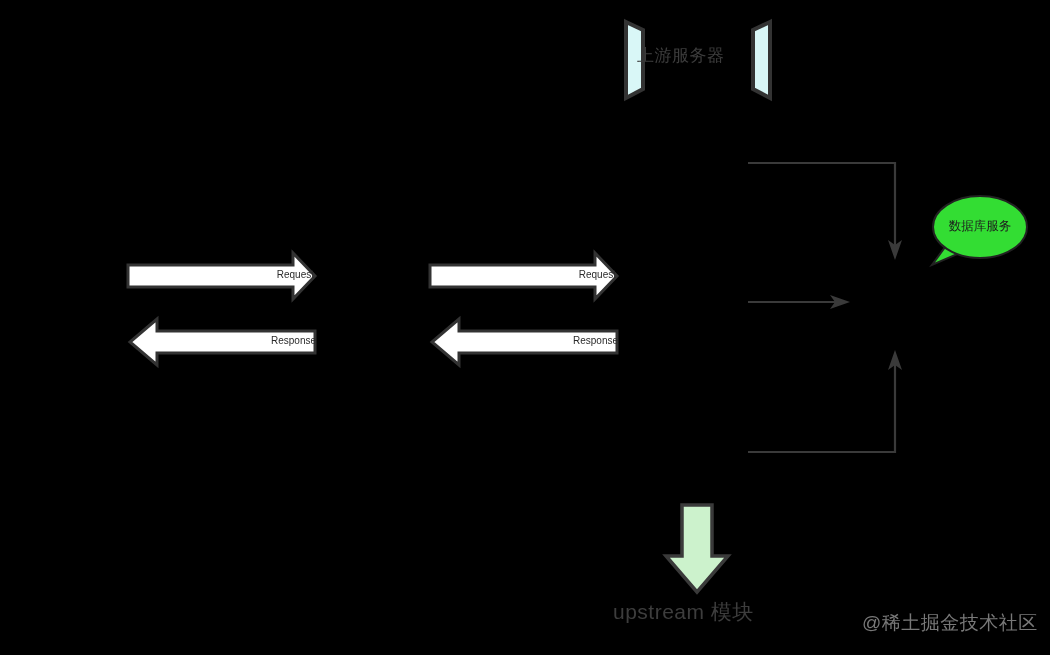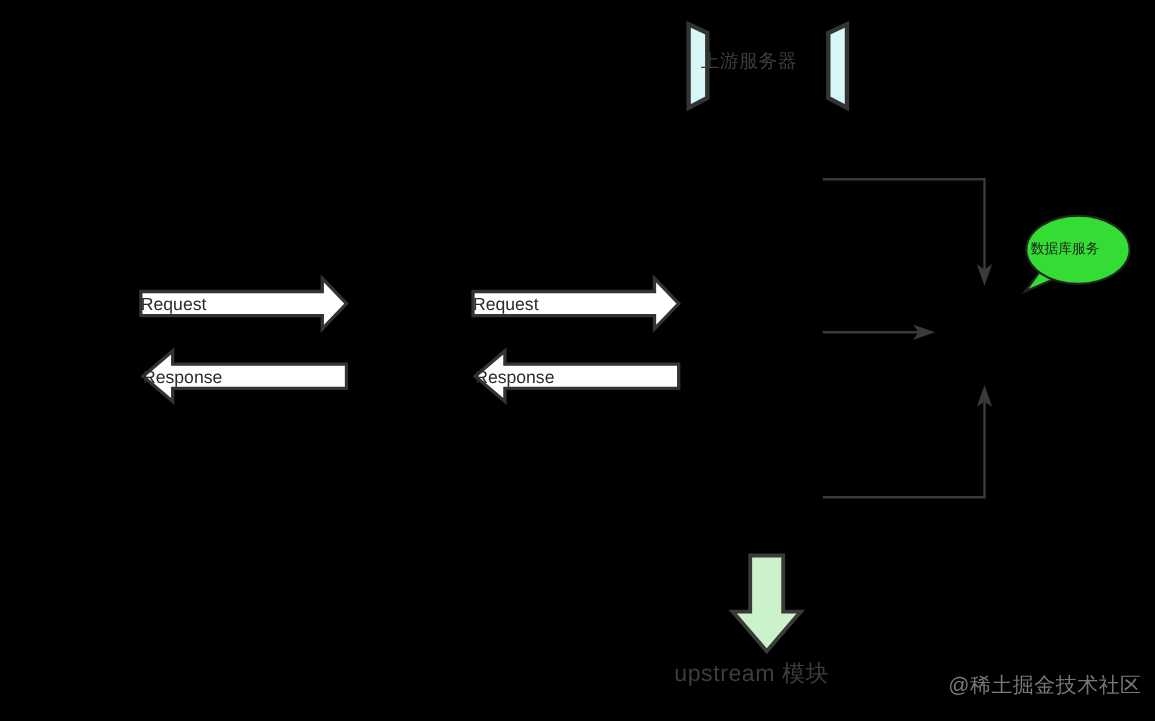--- a/index.html
+++ b/index.html
@@ -28,34 +28,35 @@
     pointer-events: none;
   }
   .lbl-upstream-server {
     left: 637px;
     top: 44px;
     font-size: 17px;
     color: #3d3d3d;
     letter-spacing: 0.5px;
   }
   .lbl-arrow-text {
-    font-size: 16px;
+    font-size: 10px;
     color: #2b2b2b;
-    text-align: left;
+    text-align: right;
   }
   .lbl-request-1 { left: 128px; top: 269px; width: 186px; }
   .lbl-response-1 { left: 130px; top: 335px; width: 186px; }
   .lbl-request-2 { left: 430px; top: 269px; width: 186px; }
   .lbl-response-2 { left: 432px; top: 335px; width: 186px; }
   .lbl-db {
     left: 937px;
     top: 218px;
     width: 86px;
     font-size: 12.5px;
     color: #1d1d1d;
+    text-align: center;
   }
   .lbl-module {
     left: 613px;
     top: 598px;
     font-size: 21px;
     color: #3d3d3d;
     letter-spacing: 0.5px;
   }
   .lbl-watermark {
     left: 862px;

